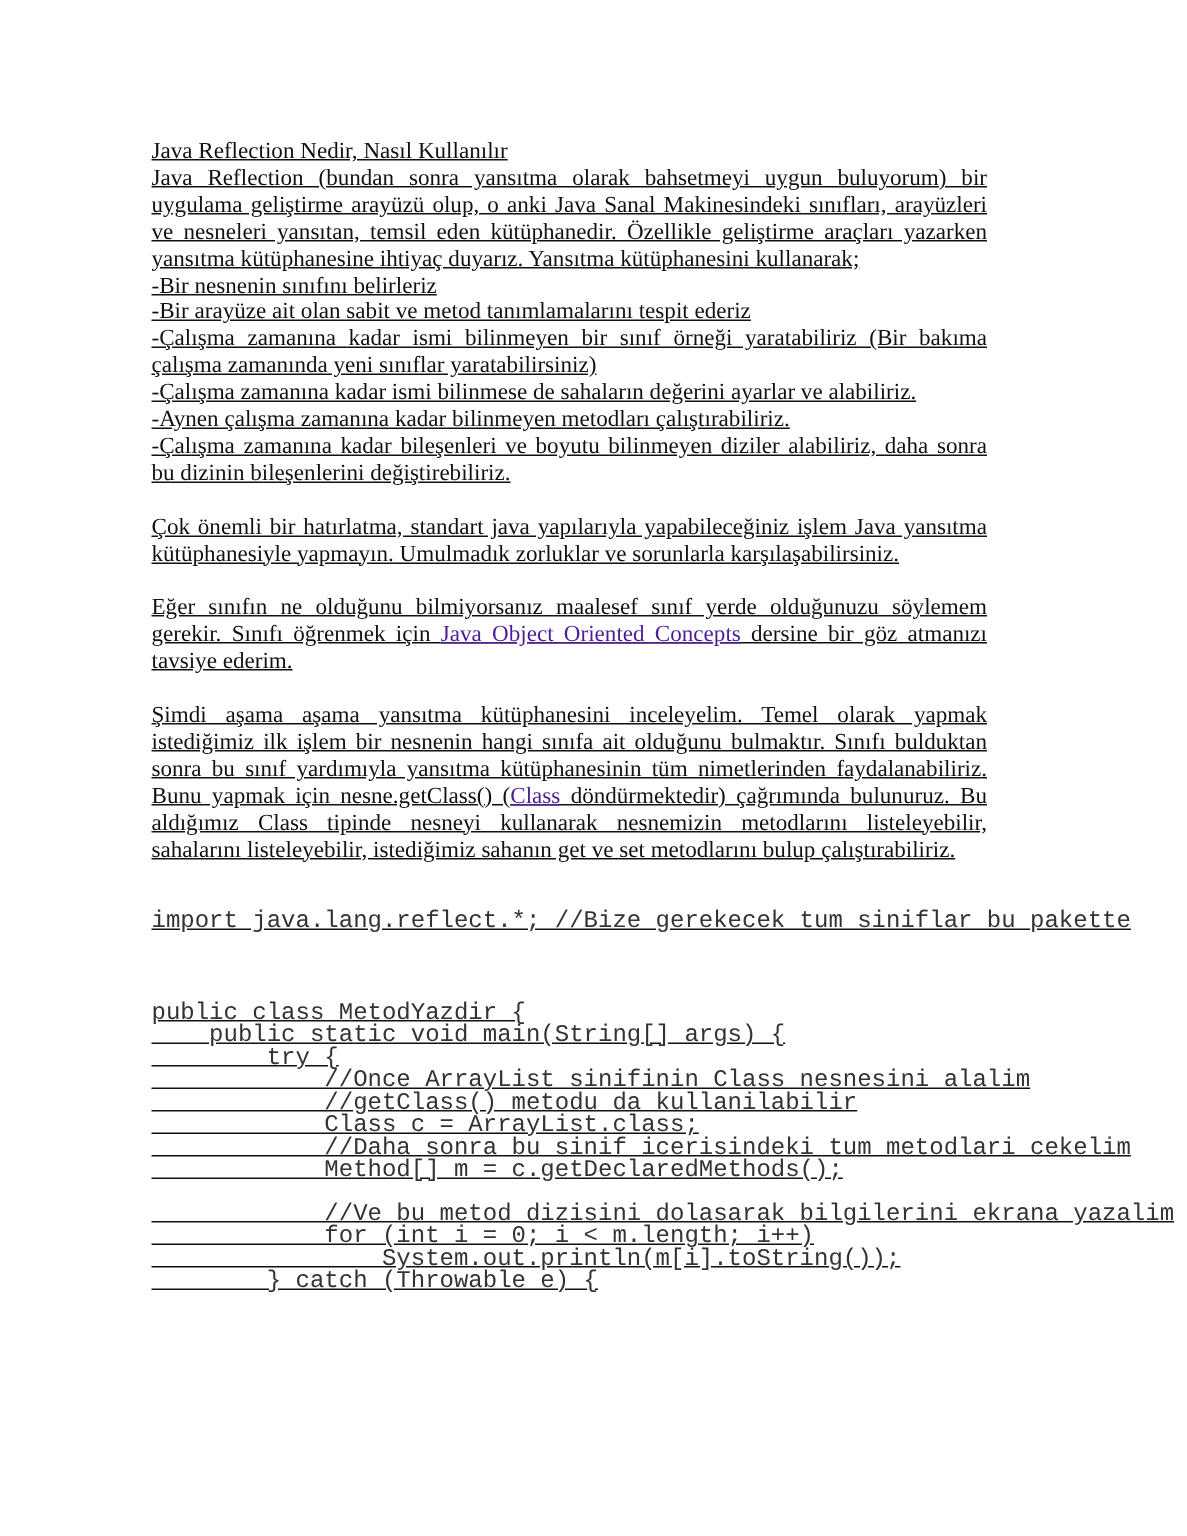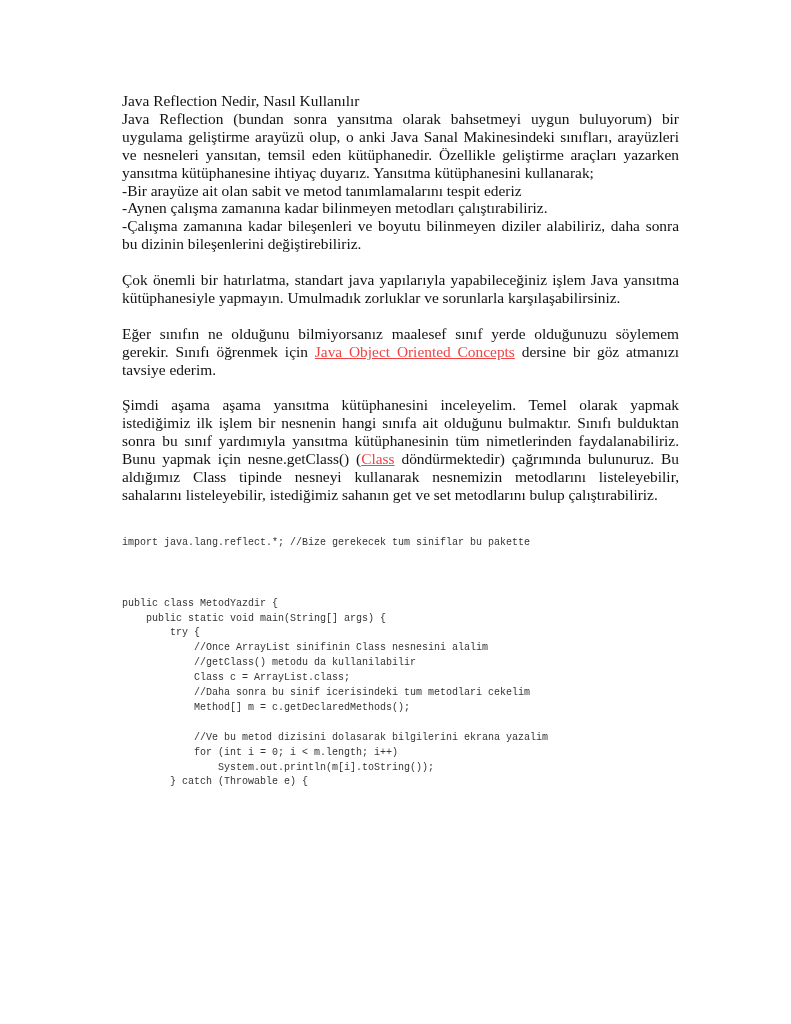--- a/index.html
+++ b/index.html
@@ -1,37 +1,40 @@
 <!DOCTYPE html>
 <html><head>
 <meta charset="utf-8">
 <style>
   html, body { margin: 0; padding: 0; background: #ffffff; }
   body { width: 791px; height: 1024px; position: relative; overflow: hidden; }
   .page {
-    position: absolute; left: 122px; top: 92px; width: 557px;
-    font-family: "Liberation Serif", serif; font-size: 15.4px; line-height: 17.9px; color: #111111;
+    position: absolute; left: 101px; top: 92px; width: 557px;
+    font-family: "Liberation Serif", serif; font-size: 15.4px; line-height: 17.9px; color: #111111; text-decoration: underline;
   }
   .p { margin: 0; text-align: justify; }
   .gap { height: 17.9px; }
-  a.link { color: #ef4444; text-decoration: underline; }
+  a.link { color: #4c1d95; text-decoration: underline; }
   .code {
-    font-family: "Liberation Mono", monospace; font-size: 10px; line-height: 14.9px;
+    font-family: "Liberation Mono", monospace; font-size: 16px; line-height: 14.9px;
     color: #333333; white-space: pre; margin: 0;
   }
   .code-gap-s { height: 14px; }
   .code-gap-m { height: 18px; }
 </style>
 </head>
 <body>
 
 <div class="page">
   <p class="p">Java Reflection Nedir, Nasıl Kullanılır</p>
   <p class="p">Java Reflection (bundan sonra yansıtma olarak bahsetmeyi uygun buluyorum) bir uygulama geliştirme arayüzü olup, o anki Java Sanal Makinesindeki sınıfları, arayüzleri ve nesneleri yansıtan, temsil eden kütüphanedir. Özellikle geliştirme araçları yazarken yansıtma kütüphanesine ihtiyaç duyarız. Yansıtma kütüphanesini kullanarak;</p>
+  <p class="p">-Bir nesnenin sınıfını belirleriz</p>
   <p class="p">-Bir arayüze ait olan sabit ve metod tanımlamalarını tespit ederiz</p>
+  <p class="p">-Çalışma zamanına kadar ismi bilinmeyen bir sınıf örneği yaratabiliriz (Bir bakıma çalışma zamanında yeni sınıflar yaratabilirsiniz)</p>
+  <p class="p">-Çalışma zamanına kadar ismi bilinmese de sahaların değerini ayarlar ve alabiliriz.</p>
   <p class="p">-Aynen çalışma zamanına kadar bilinmeyen metodları çalıştırabiliriz.</p>
   <p class="p">-Çalışma zamanına kadar bileşenleri ve boyutu bilinmeyen diziler alabiliriz, daha sonra bu dizinin bileşenlerini değiştirebiliriz.</p>
   <div class="gap"></div>
   <p class="p">Çok önemli bir hatırlatma, standart java yapılarıyla yapabileceğiniz işlem Java yansıtma kütüphanesiyle yapmayın. Umulmadık zorluklar ve sorunlarla karşılaşabilirsiniz.</p>
   <div class="gap"></div>
   <p class="p"><span>Eğer sınıfın ne olduğunu bilmiyorsanız maalesef sınıf yerde olduğunuzu söylemem gerekir. Sınıfı öğrenmek için </span><a class="link" href="#">Java Object Oriented Concepts</a><span> dersine bir göz atmanızı tavsiye ederim.</span></p>
   <div class="gap"></div>
   <p class="p"><span>Şimdi aşama aşama yansıtma kütüphanesini inceleyelim. Temel olarak yapmak istediğimiz ilk işlem bir nesnenin hangi sınıfa ait olduğunu bulmaktır. Sınıfı bulduktan sonra bu sınıf yardımıyla yansıtma kütüphanesinin tüm nimetlerinden faydalanabiliriz. Bunu yapmak için nesne.getClass() (</span><a class="link" href="#">Class</a><span> döndürmektedir) çağrımında bulunuruz. Bu aldığımız Class tipinde nesneyi kullanarak nesnemizin metodlarını listeleyebilir, sahalarını listeleyebilir, istediğimiz sahanın get ve set metodlarını bulup çalıştırabiliriz.</span></p>
   <div class="gap"></div>
   <div class="code-gap-s"></div>

